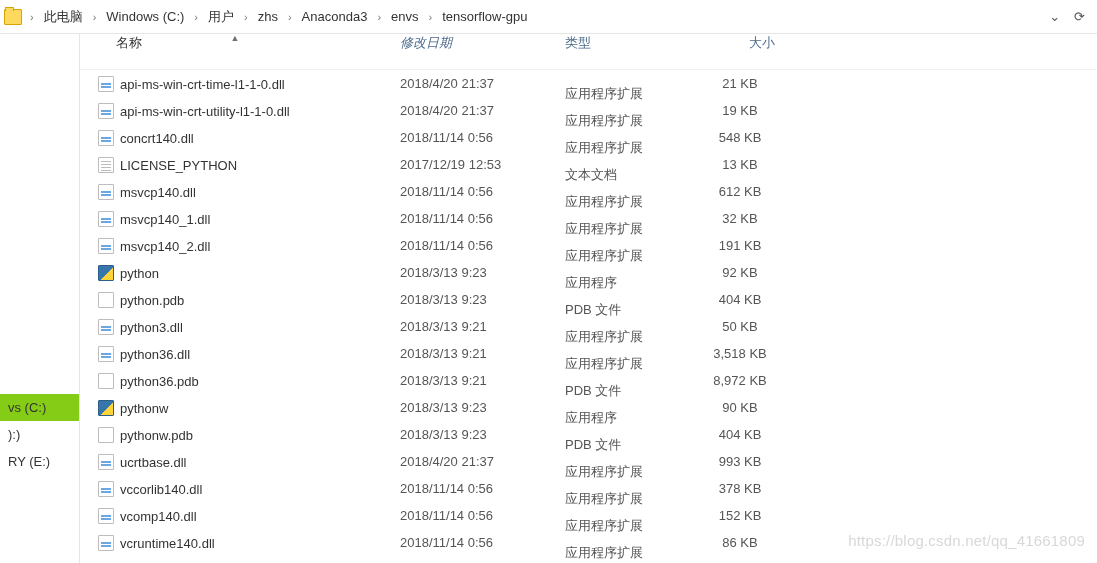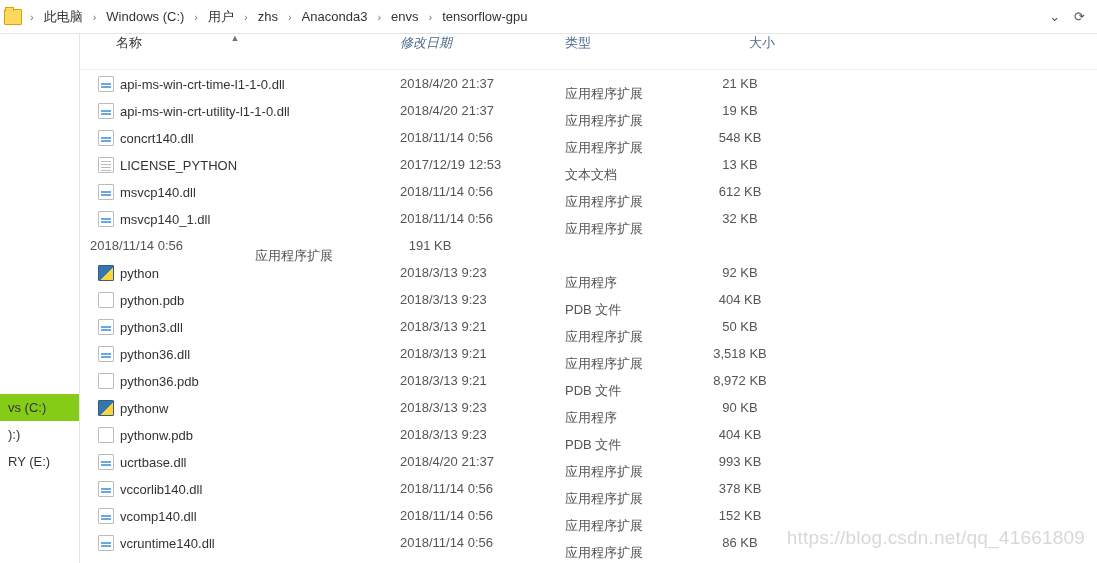--- a/index.html
+++ b/index.html
@@ -43,21 +43,21 @@
 
     
     .fico { width: 16px; height: 16px; flex-shrink: 0; border: 1px solid #bcbcbc; background: #fff; border-radius: 1px; position: relative; }
     .fico.dll::after { content: ""; position: absolute; left: 2px; right: 2px; top: 6px; height: 2px; background: #6aa7e4; box-shadow: 0 3px 0 #6aa7e4; }
     .fico.txt::after { content: ""; position: absolute; left: 2px; right: 2px; top: 3px; height: 1px; background: #bbb; box-shadow: 0 3px 0 #bbb, 0 6px 0 #bbb, 0 9px 0 #bbb; }
     .fico.exe { background: linear-gradient(135deg,#3776ab 0 55%, #ffd43b 55% 100%); border-color: #2e5e88; }
     .fico.pdb { }
     .fico.pdb::after { content: ""; }
 
     
-    .watermark { position: absolute; right: 12px; bottom: 14px; color: #d8d8d8; font-size: 19px; letter-spacing: .2px; pointer-events: none; }
+    .watermark { position: absolute; right: 12px; bottom: 14px; color: #d8d8d8; font-size: 15px; letter-spacing: .2px; pointer-events: none; }
   </style>
 </head>
 <body>
 
 <div class="breadcrumb-bar">
   <span class="folder-icon"></span>
   <span class="chevron">›</span>
   <div id="crumbs" style="display:flex;align-items:center;height:100%">
       <div class="crumb">此电脑</div>
       <span class="chevron">›</span>
@@ -149,20 +149,24 @@
         <div class="row">
           <div class="cell name">
             <span class="fico dll"></span>
             <span>msvcp140_1.dll</span>
           </div>
           <div class="cell date">2018/11/14 0:56</div>
           <div class="cell type">应用程序扩展</div>
           <div class="cell size">32 KB</div>
         </div>
         <div class="row">
+          <div class="cell name">
+            <span class="fico dll"></span>
+            <span>msvcp140_2.dll</span>
+          </div>
           <div class="cell date">2018/11/14 0:56</div>
           <div class="cell type">应用程序扩展</div>
           <div class="cell size">191 KB</div>
         </div>
         <div class="row">
           <div class="cell name">
             <span class="fico exe"></span>
             <span>python</span>
           </div>
           <div class="cell date">2018/3/13 9:23</div>

